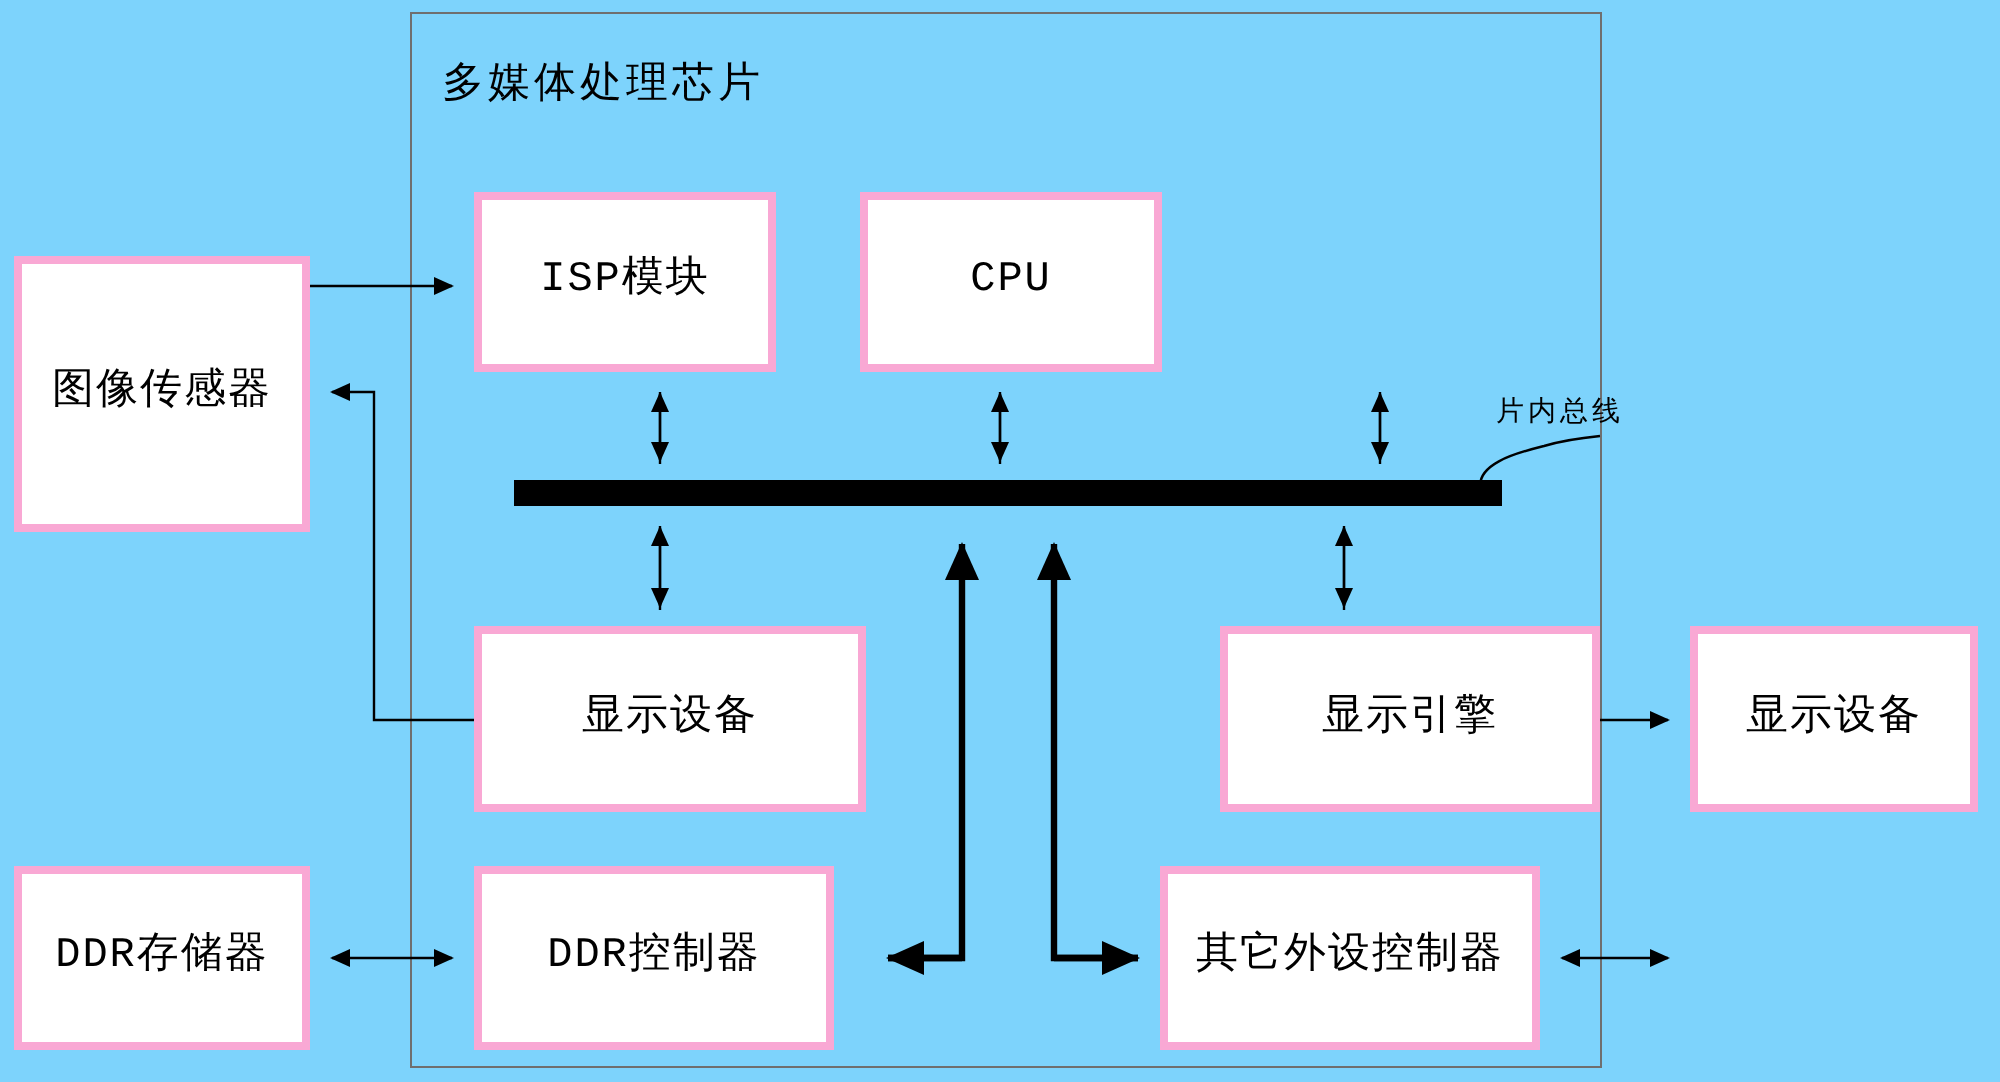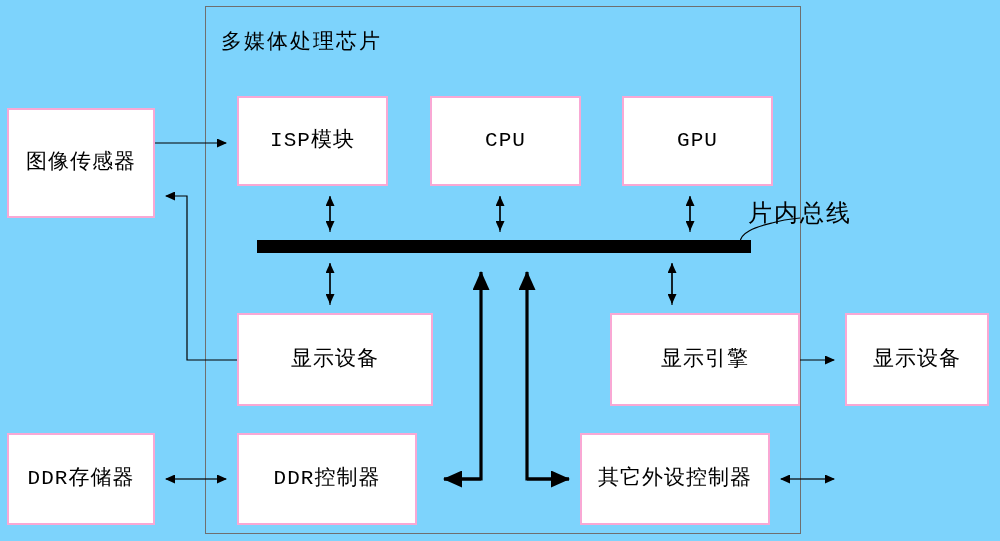--- a/index.html
+++ b/index.html
@@ -11,21 +11,21 @@
     position: relative;
     width: 1000px;
     height: 541px;
     background: #7dd3fc;
     font-family: Liberation Mono, monospace;
     overflow: hidden;
   }
   .box {
     position: absolute;
     box-sizing: border-box;
-    border: 2px solid #f9a8d4;
+    border: 4px solid #f9a8d4;
     background: #ffffff;
     display: flex;
     align-items: center;
     justify-content: center;
     text-align: left;
     color: #000000;
     font-size: 21px;
     letter-spacing: 1px;
     line-height: 1.1;
   }
@@ -38,21 +38,21 @@
   .chip-title {
     position: absolute;
     color: #000000;
     font-size: 21px;
     letter-spacing: 2px;
     white-space: nowrap;
   }
   .bus-label {
     position: absolute;
     color: #000000;
-    font-size: 24px;
+    font-size: 14px;
     letter-spacing: 2px;
     white-space: nowrap;
   }
   .bus-bar {
     position: absolute;
     background: #000000;
   }
   svg.wires {
     position: absolute;
     left: 0;
@@ -116,31 +116,28 @@
     <g stroke="#000000" fill="none" stroke-width="3.2">
       <path d="M444,479 L481,479 L481,272" marker-end="url(#ah-thick)"></path>
       <path d="M481,479 L444,479" marker-end="url(#ah-thick)"></path>
       <path d="M569,479 L527,479 L527,272" marker-end="url(#ah-thick)"></path>
       <path d="M527,479 L569,479" marker-end="url(#ah-thick)"></path>
     </g>
 
     <path d="M741,247 C735,232 760,226 772,223 C782,220 790,219 800,218" stroke="#000000" stroke-width="1.2" fill="none"></path>
   </svg>
 
-<div class="box" style="left: 7px; top: 108px; width: 148px; height: 110px;">
+<div class="box" style="left: 7px; top: 128px; width: 148px; height: 138px;">
       <span>图像传感器</span>
     </div>
     <div class="box" style="left: 237px; top: 96px; width: 151px; height: 90px;">
       <span>ISP模块</span>
     </div>
     <div class="box" style="left: 430px; top: 96px; width: 151px; height: 90px;">
       <span>CPU</span>
-    </div>
-    <div class="box" style="left: 622px; top: 96px; width: 151px; height: 90px;">
-      <span>GPU</span>
     </div>
     <div class="box" style="left: 237px; top: 313px; width: 196px; height: 93px;">
       <span>显示设备</span>
     </div>
     <div class="box" style="left: 610px; top: 313px; width: 190px; height: 93px;">
       <span>显示引擎</span>
     </div>
     <div class="box" style="left: 845px; top: 313px; width: 144px; height: 93px;">
       <span>显示设备</span>
     </div>

